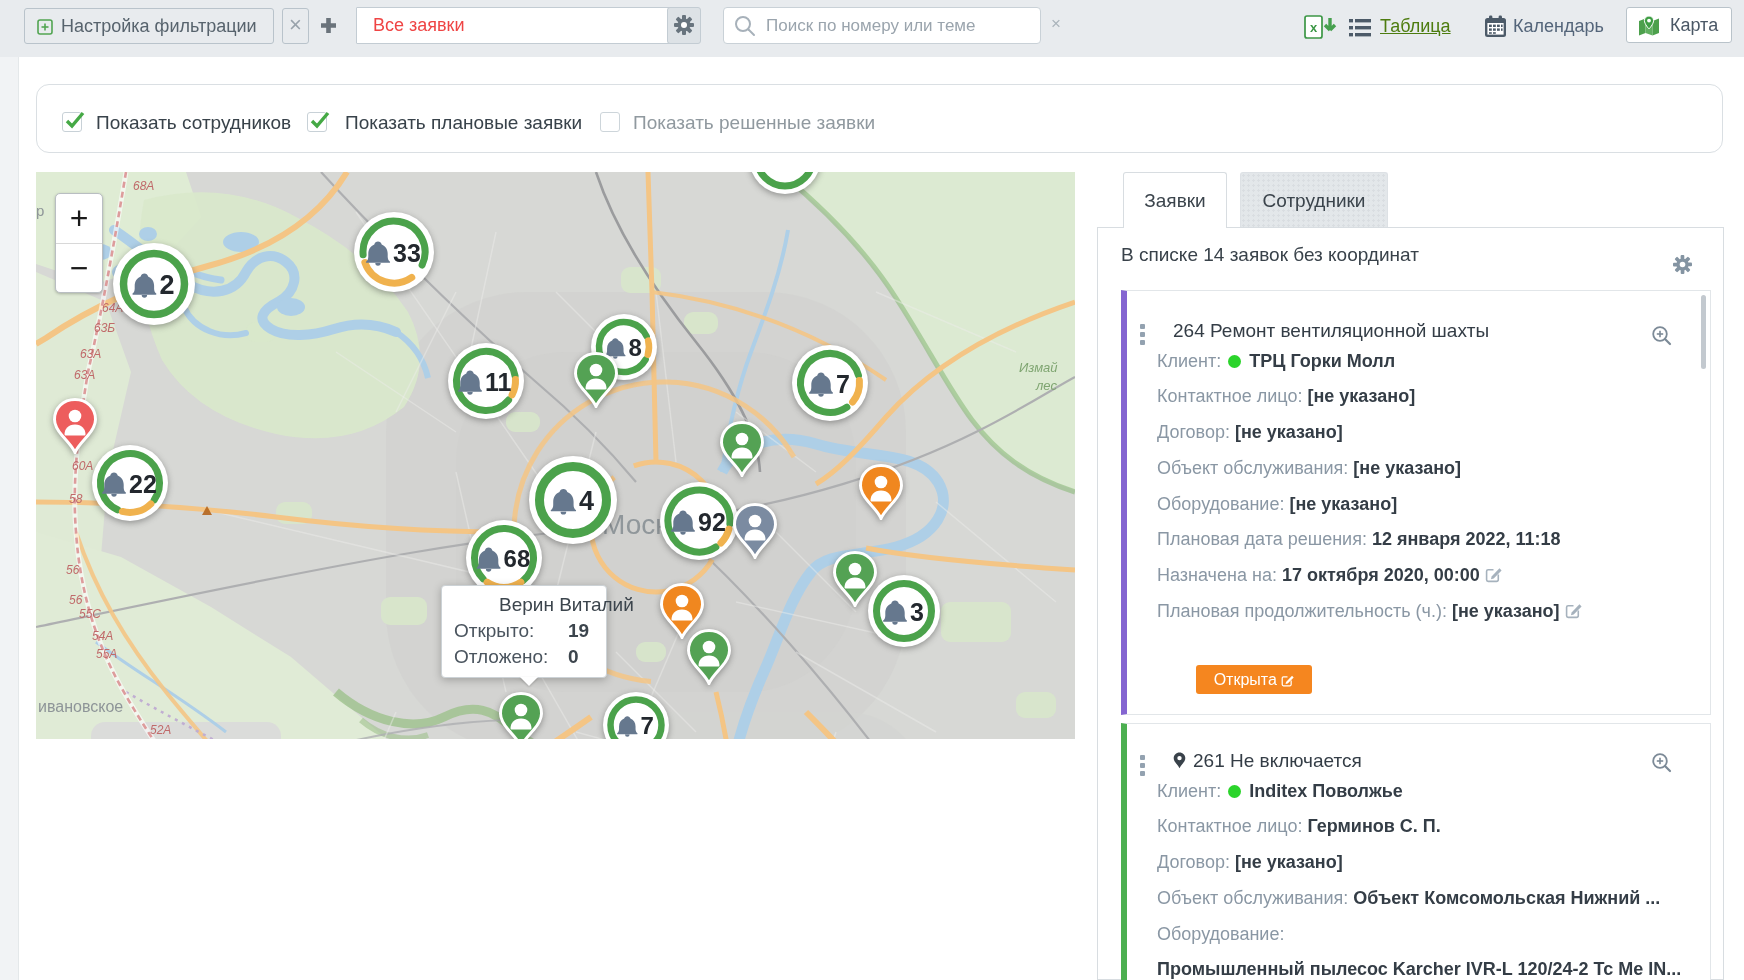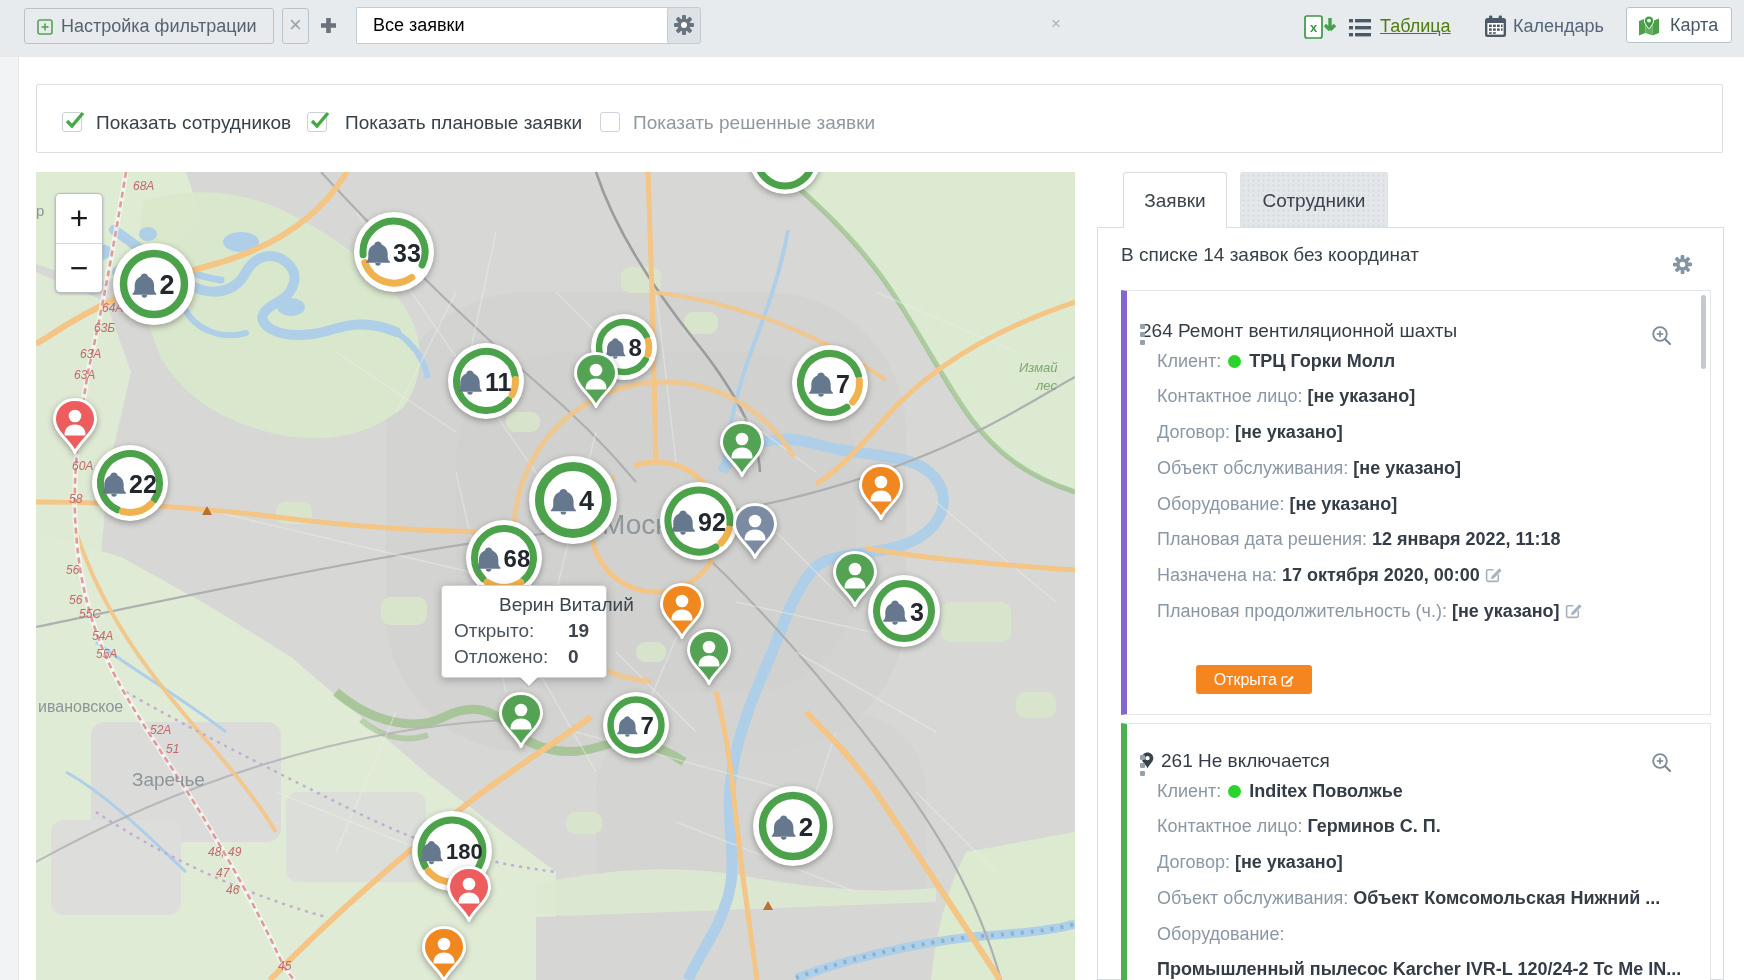--- a/index.html
+++ b/index.html
@@ -1,77 +1,84 @@
 <!DOCTYPE html>
 <html><head><meta charset="utf-8">
 <style>
 * { margin:0; padding:0; box-sizing:border-box; }
 body { width:1744px; height:980px; background:#fff; font-family:"Liberation Sans", sans-serif; position:relative; overflow:hidden; }
 .topbar { position:absolute; left:0; top:0; width:1744px; height:57px; background:#e8ebee; }
 .tb-btn { position:absolute; border:1px solid #b9c3cb; border-radius:3px; background:transparent; color:#57636d; font-size:18px; }
 .sidestrip { position:absolute; left:0; top:57px; width:19px; height:923px; background:#f1f3f5; border-right:1px solid #e4e8ea; }
-.filterbox { position:absolute; left:36px; top:84px; width:1687px; height:69px; border:1px solid #dadfe3; border-radius:2px; background:#fff; }
+.filterbox { position:absolute; left:36px; top:84px; width:1687px; height:69px; border:1px solid #dadfe3; border-radius:13px; background:#fff; }
 .cbrow { position:absolute; top:27px; height:20px; font-size:19px; color:#38424a; }
 .cb { position:absolute; width:20px; height:20px; border:1px solid #c8d1d7; border-radius:3px; background:#fff; }
-.map { position:absolute; left:36px; top:172px; width:1039px; height:808px; overflow:hidden; background:#a21caf; }
+.map { position:absolute; left:36px; top:172px; width:1039px; height:567px; overflow:hidden; background:#a21caf; }
 .mk { position:absolute; filter:drop-shadow(0 2px 3px rgba(60,60,60,0.45)); }
 .zoomctl { position:absolute; left:19px; top:21px; width:48px; height:100px; background:#fff; border:1px solid #b9bec2; border-radius:5px; box-shadow:0 1px 3px rgba(0,0,0,0.25); }
 .zoomctl div { width:100%; height:50px; text-align:center; font-size:32px; font-weight:normal; color:#1a1a1a; line-height:48px; }
 .zoomctl .zp { border-bottom:1px solid #d8d8d8; }
 .tooltip { position:absolute; left:405px; top:413px; width:166px; height:93px; background:#fff; border:1px solid #ccd2d6; border-radius:4px; box-shadow:0 2px 8px rgba(0,0,0,0.25); padding:8px 12px; font-size:19px; color:#3c454d; z-index:30; }
 .tooltip .tt-arrow { position:absolute; left:78px; bottom:-9px; width:0; height:0; border-left:9px solid transparent; border-right:9px solid transparent; border-top:9px solid #fff; filter:drop-shadow(0 1px 1px rgba(0,0,0,0.2)); }
 .tt-row { position:relative; margin-top:4px; color:#4a545e; }
 .tt-row b { color:#3c454d; font-weight:bold; }
 .panel { position:absolute; left:1097px; top:227px; width:627px; height:753px; border:1px solid #d8dde1; background:#fff; }
 .tab { position:absolute; top:172px; height:56px; font-size:19px; color:#3b444c; text-align:center; line-height:56px; }
 .tab.active { background:#fff; border:1px solid #d8dde1; border-bottom:none; border-radius:3px 3px 0 0; z-index:5; }
 .tab.inactive { background:#e3e7ea; background-image:radial-gradient(#d9dde1 1px, transparent 1.2px); background-size:5px 5px; border:1px solid #dde1e5; border-bottom:none; border-radius:3px 3px 0 0; }
 .card { position:absolute; left:23px; width:590px; background:#fff; border:1px solid #e2e6e9; border-left:6px solid #8465d1; }
 .row { margin:11.75px 0 0 30px; font-size:18px; line-height:24px; color:#343d46; white-space:nowrap; overflow:hidden; }
 .row .lb { color:#8a97a4; }
 .row b { font-weight:bold; }
-.title { margin-left:14px; font-size:19px; line-height:24px; color:#343d46; }
+.title { margin-left:46px; font-size:19px; line-height:24px; color:#343d46; }
 .handle { position:absolute; left:13px; width:6px; }
 .card .title + .row { margin-top:5.5px; }
 .handle i { display:block; width:5px; height:5px; border-radius:1px; background:#93a2b0; margin-bottom:3px; }
 .dot { display:inline-block; width:13px; height:13px; border-radius:50%; background:#2bd42b; vertical-align:-1px; margin:0 3px 0 2px; }
 .stbtn { position:absolute; left:29px; width:116px; height:29px; background:#f5861f; border-radius:3px; color:#fff; font-size:16px; text-align:center; line-height:29px; }
 </style></head>
 <body>
 <div class="topbar">
   <div class="tb-btn" style="left:24px;top:8px;width:250px;height:36px;line-height:34px;">
     <svg width="16" height="16" viewBox="0 0 16 16" style="vertical-align:-3px;margin:0 8px 0 12px">
         <rect x="1" y="1" width="14" height="14" rx="2" fill="none" stroke="#52a552" stroke-width="1.6"></rect>
         <line x1="8" y1="4.5" x2="8" y2="11.5" stroke="#52a552" stroke-width="1.6"></line>
         <line x1="4.5" y1="8" x2="11.5" y2="8" stroke="#52a552" stroke-width="1.6"></line>
       </svg>Настройка фильтрации</div>
   <div class="tb-btn" style="left:282px;top:8px;width:27px;height:36px;text-align:center;line-height:32px;color:#98a2ab;font-size:22px;">×</div>
   <div style="position:absolute;left:319px;top:16px;width:19px;height:19px;">
     <svg width="19" height="19" viewBox="0 0 19 19">
         <path d="M7.2,2 h4.6 v5.2 H17 v4.6 h-5.2 V17 H7.2 v-5.2 H2 V7.2 h5.2 z" fill="#6a737b"></path>
       </svg></div>
-  <div style="position:absolute;left:356px;top:7px;width:342px;height:37px;background:#fff;border:1px solid #c3ccd3;border-radius:1px;font-size:18px;color:#000000;line-height:35px;padding-left:16px;">Все заявки
+  <div style="position:absolute;left:356px;top:7px;width:342px;height:37px;background:#fff;border:1px solid #c3ccd3;border-radius:1px;font-size:18px;color:#ef4444;line-height:35px;padding-left:16px;">Все заявки
     <svg width="12" height="7" viewBox="0 0 12 7" style="position:absolute;right:12px;top:16px">
         <path d="M0,0.5 L12,0.5 L6,6.5 Z" fill="#5b646c"></path>
       </svg></div>
   <div style="position:absolute;left:667px;top:7px;width:34px;height:37px;background:#dde2e6;border:1px solid #c3ccd3;border-radius:3px;">
       <svg width="22" height="22" viewBox="-11 -11 22 22" style="position:absolute;left:5px;top:6px">
         <g>
           <rect x="-2.0" y="-10.0" width="4.0" height="5.0" rx="1" transform="rotate(0)" fill="#68747e"></rect>
           <rect x="-2.0" y="-10.0" width="4.0" height="5.0" rx="1" transform="rotate(45)" fill="#68747e"></rect>
           <rect x="-2.0" y="-10.0" width="4.0" height="5.0" rx="1" transform="rotate(90)" fill="#68747e"></rect>
           <rect x="-2.0" y="-10.0" width="4.0" height="5.0" rx="1" transform="rotate(135)" fill="#68747e"></rect>
           <rect x="-2.0" y="-10.0" width="4.0" height="5.0" rx="1" transform="rotate(180)" fill="#68747e"></rect>
           <rect x="-2.0" y="-10.0" width="4.0" height="5.0" rx="1" transform="rotate(225)" fill="#68747e"></rect>
           <rect x="-2.0" y="-10.0" width="4.0" height="5.0" rx="1" transform="rotate(270)" fill="#68747e"></rect>
           <rect x="-2.0" y="-10.0" width="4.0" height="5.0" rx="1" transform="rotate(315)" fill="#68747e"></rect>
         </g>
         <circle r="6.5" fill="#68747e"></circle>
         <circle r="3.0" fill="#fff"></circle>
       </svg>
+    </div>
+  <div style="position:absolute;left:723px;top:7px;width:318px;height:37px;background:#fff;border:1px solid #c9d1d7;border-radius:4px;">
+    <svg width="24" height="24" viewBox="0 0 24 24" style="position:absolute;left:9px;top:6px">
+        <circle cx="10" cy="10" r="7" fill="none" stroke="#a7b1ba" stroke-width="2"></circle>
+        <line x1="15.5" y1="15.5" x2="21" y2="21" stroke="#a7b1ba" stroke-width="2" stroke-linecap="round"></line>
+      </svg>
+    <span style="position:absolute;left:42px;top:8px;font-size:17px;color:#9aa4ad;">Поиск по номеру или теме</span>
     </div>
   <div style="position:absolute;left:1051px;top:14px;font-size:17px;color:#aab4bb;">×</div>
   <svg width="34" height="26" viewBox="0 0 34 26" style="position:absolute;left:1304px;top:15px">
     <rect x="1" y="1" width="17" height="22" rx="2" fill="#fff" stroke="#3c9746" stroke-width="1.7"></rect>
     <text x="9.5" y="17" font-size="13" font-weight="bold" fill="#3c9746" text-anchor="middle" font-family="Liberation Sans, sans-serif">x</text>
     <path d="M26,3 v12 M26,15 l-5,-5 M26,15 l5,-5" stroke="#46a04e" stroke-width="3.4" fill="none"></path>
   </svg>
   <svg width="22" height="20" viewBox="0 0 22 20" style="position:absolute;left:1349px;top:18px">
     <g fill="#4c5a68">
         <rect x="0" y="1" width="4" height="3.4"></rect>

